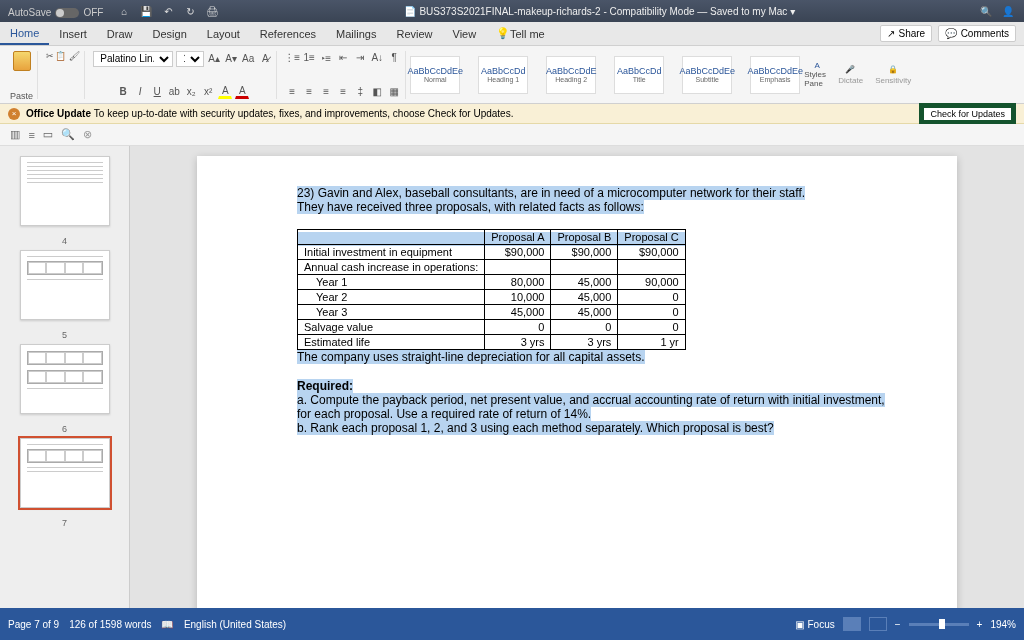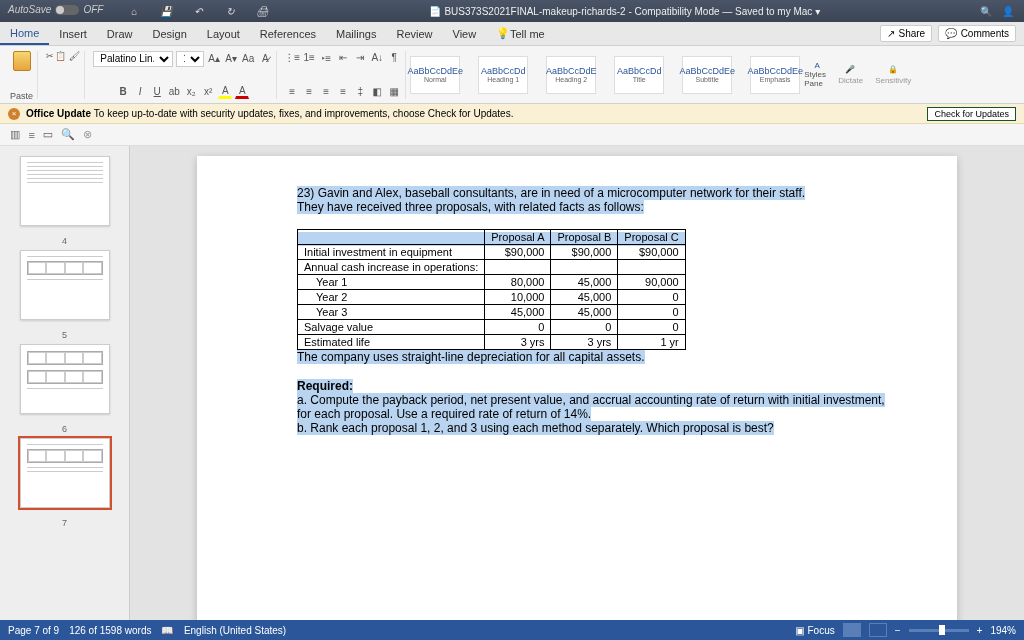--- a/index.html
+++ b/index.html
@@ -1,18 +1,18 @@
 <!DOCTYPE html>
 <html><head>
 <meta charset="utf-8">
 <style>
 * { margin: 0; padding: 0; box-sizing: border-box; font-family: -apple-system, BlinkMacSystemFont, "Segoe UI", sans-serif; }
 body { background: #f0f0f0; width: 1024px; height: 640px; overflow: hidden; display: flex; flex-direction: column; }
 .titlebar { background: linear-gradient(#4a5568,#3a4454); height: 22px; display: flex; align-items: center; color: #ccc; font-size: 10px; padding: 0 8px; }
-.titlebar .left-icons { display: flex; gap: 18px; align-items: flex-start; font-style: italic; }
+.titlebar .left-icons { display: flex; gap: 8px; align-items: flex-end; }
 .titlebar .icon-btn { width: 14px; height: 14px; display: inline-flex; align-items: center; justify-content: center; color: #ddd; }
 .titlebar .autosave { display: flex; align-items: center; gap: 4px; margin-right: 6px; }
 .titlebar .toggle { width: 24px; height: 10px; background: #666; border-radius: 5px; position: relative; }
 .titlebar .toggle::after { content:""; position:absolute; width:8px; height:8px; background:#ccc; border-radius:50%; top:1px; left:1px; }
 .titlebar .center { flex: 1; text-align: center; color: #eee; }
 .titlebar .right-icons { display: flex; gap: 8px; }
 .tabs-row { background: #e8e8e8; height: 24px; display: flex; align-items: center; border-bottom: 1px solid #d0d0d0; font-size: 11px; }
 .tab { padding: 0 10px; height: 100%; display: flex; align-items: center; color: #333; cursor: pointer; }
 .tab.active { border-bottom: 2px solid #2b579a; color: #2b579a; font-weight: 500; }
 .tabs-right { margin-left: auto; display: flex; gap: 6px; padding-right: 8px; }
@@ -26,39 +26,39 @@
 .font-size-sel { width: 28px; }
 .rbtn { width: 14px; height: 14px; display: inline-flex; align-items: center; justify-content: center; font-size: 10px; border: 1px solid transparent; }
 .style-gallery { display: flex; gap: 18px; align-items: center; }
 .style-box { width: 50px; height: 38px; border: 1px solid #ddd; background: #fff; display: flex; flex-direction: column; align-items: center; justify-content: center; font-size: 7px; color: #666; }
 .style-box .sample { font-size: 9px; color: #2a5599; }
 .styles-pane { width: 26px; display:flex; flex-direction:column; align-items:center; font-size:8px;}
 .dictate, .sensitivity { display: flex; flex-direction: column; align-items: center; gap: 2px; font-size: 8px; color: #999; padding: 0 4px; }
 .update-bar { background: #f9f0d6; height: 20px; display: flex; align-items: center; padding: 0 8px; font-size: 10px; border-bottom: 1px solid #e5d9a8; }
 .update-bar .x { width:12px; height:12px; border-radius:50%; background:#d08030; color:#fff; display:flex; align-items:center; justify-content:center; font-size:8px; margin-right: 6px; }
 .update-right { margin-left: auto; }
-.check-btn { font-size: 9px; padding: 1px 6px; border: 1px solid #14532d; background: #fff; }
+.check-btn { font-size: 9px; padding: 1px 6px; border: 5px solid #14532d; background: #fff; }
 .mini-toolbar { height: 22px; background: #f5f5f5; border-bottom: 1px solid #ddd; display:flex; align-items:center; gap:8px; padding:0 10px; font-size:11px; color:#666;}
 .workspace { flex: 1; display: flex; background: #e3e3e3; overflow: hidden; }
 .thumb-panel { width: 130px; background: #eee; border-right: 1px solid #ccc; overflow-y: auto; padding: 6px 0; }
 .thumb { margin: 4px auto 10px; width: 90px; background: #fff; border: 1px solid #ccc; box-shadow: 0 1px 2px rgba(0,0,0,.15); position: relative; padding: 4px; display:flex; flex-direction:column; gap:1px;}
 .thumb.active { outline: 2px solid #d05030; }
 .thumb .tline { height: 1px; background: #ccc; margin: 1px 2px; }
 .thumb .tbtbl { height: 14px; border:1px solid #aaa; margin:2px; display:grid; grid-template-columns:repeat(4,1fr);}
 .thumb .tbtbl div { border:1px solid #ccc; }
 .thumb-num { text-align: center; font-size: 9px; color: #666; margin-top: 2px; }
 .doc-area { flex: 1; overflow: auto; display: flex; justify-content: center; padding: 10px 0; }
 .page { width: 760px; min-height: 520px; background: #fff; box-shadow: 0 2px 8px rgba(0,0,0,.2); padding: 30px 60px 30px 100px; font-family: "Palatino Linotype", Georgia, serif; font-size: 12px; color: #000; }
 .hl { background: #b8d4f0; display: inline; }
 .q-table { border-collapse: collapse; margin: 4px 0; }
 .q-table th, .q-table td { border: 1px solid #000; padding: 1px 6px; font-size: 11px; text-align: right; }
 .q-table th { font-weight: normal; text-align: center; }
 .q-table td.lbl { text-align: left; }
 .q-table td.ind { padding-left: 18px; text-align:left;}
-.statusbar { height: 20px; background: #2b579a; color: #fff; font-size: 10px; display: flex; align-items: center; padding: 0 8px; gap: 10px; }
+.statusbar { height: 32px; background: #2b579a; color: #fff; font-size: 10px; display: flex; align-items: center; padding: 0 8px; gap: 10px; }
 .statusbar .right { margin-left: auto; display: flex; align-items: center; gap: 8px; }
 .view-btn { width: 18px; height: 14px; border: 1px solid #5a7fb8; display:inline-block; }
 .view-btn.active { background: #5a7fb8; }
 .zoom-slider { width: 60px; height: 3px; background: #5a7fb8; position: relative; }
 .zoom-slider::after { content:""; position:absolute; width:6px; height:10px; background:#fff; top:-4px; left:50%; }
 </style>
 </head>
 <body>
 
 <div class="titlebar">

